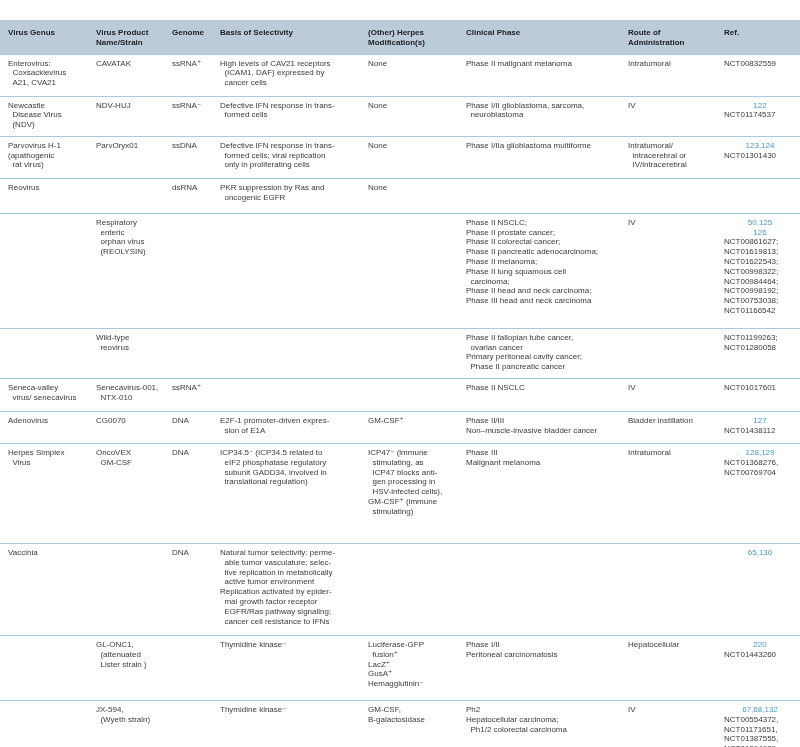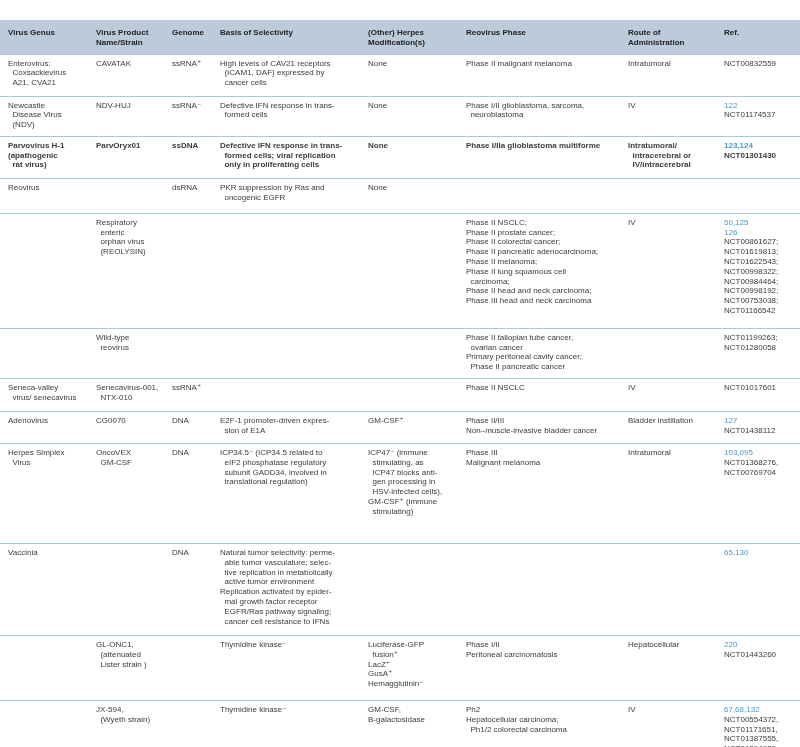--- a/index.html
+++ b/index.html
@@ -45,25 +45,25 @@
     vertical-align: top;
     font-size: 8px;
     line-height: 9.8px;
     color: #3b3b3b;
     padding: 4px 4px 6px 4px;
     white-space: normal;
   }
   tbody tr + tr td { border-top: 1px solid #aac8de; }
 
   .cell { white-space: pre-wrap; }
-  .ref-blue { color: #4799c9; }
+  .ref-blue { color: #4799c9; text-align: center; }
 
   tbody tr:nth-child(1)  { height: 42px; }
   tbody tr:nth-child(2)  { height: 37px; }
-  tbody tr:nth-child(3)  { height: 42px; font-weight: bold; }
+  tbody tr:nth-child(3)  { height: 42px; }
   tbody tr:nth-child(4)  { height: 35px; }
   tbody tr:nth-child(5)  { height: 115px; padding-left: 38px; }
   tbody tr:nth-child(6)  { height: 47px; }
   tbody tr:nth-child(7)  { height: 33px; }
   tbody tr:nth-child(8)  { height: 32px; }
   tbody tr:nth-child(9)  { height: 100px; }
   tbody tr:nth-child(10) { height: 92px; }
   tbody tr:nth-child(11) { height: 65px; }
   tbody tr:nth-child(12) { height: 62px; }
 
@@ -91,21 +91,21 @@
     </colgroup>
     <thead>
       <tr>
         <th>Virus Genus</th>
         <th>Virus Product
 Name/Strain</th>
         <th>Genome</th>
         <th>Basis of Selectivity</th>
         <th>(Other) Herpes
 Modification(s)</th>
-        <th>Reovirus Phase</th>
+        <th>Clinical Phase</th>
         <th>Route of
 Administration</th>
         <th>Ref.</th>
       </tr>
     </thead>
     <tbody>
         <tr>
     <td>
             <div class="cell">Enterovirus:
   Coxsackievirus
@@ -392,21 +392,21 @@
   stimulating)</div>
           </td>
     <td>
             <div class="cell">Phase III
 Malignant melanoma</div>
           </td>
     <td>
             <div class="cell">Intratumoral</div>
           </td>
     <td>
-      <div class="cell ref-blue">103,095</div>
+      <div class="cell ref-blue">128,129</div>
       <div class="cell">NCT01368276,
 NCT00769704</div>
     </td>
   </tr>
         <tr>
     <td>
             <div class="cell">Vaccinia</div>
           </td>
     <td>
             <div class="cell"></div>

